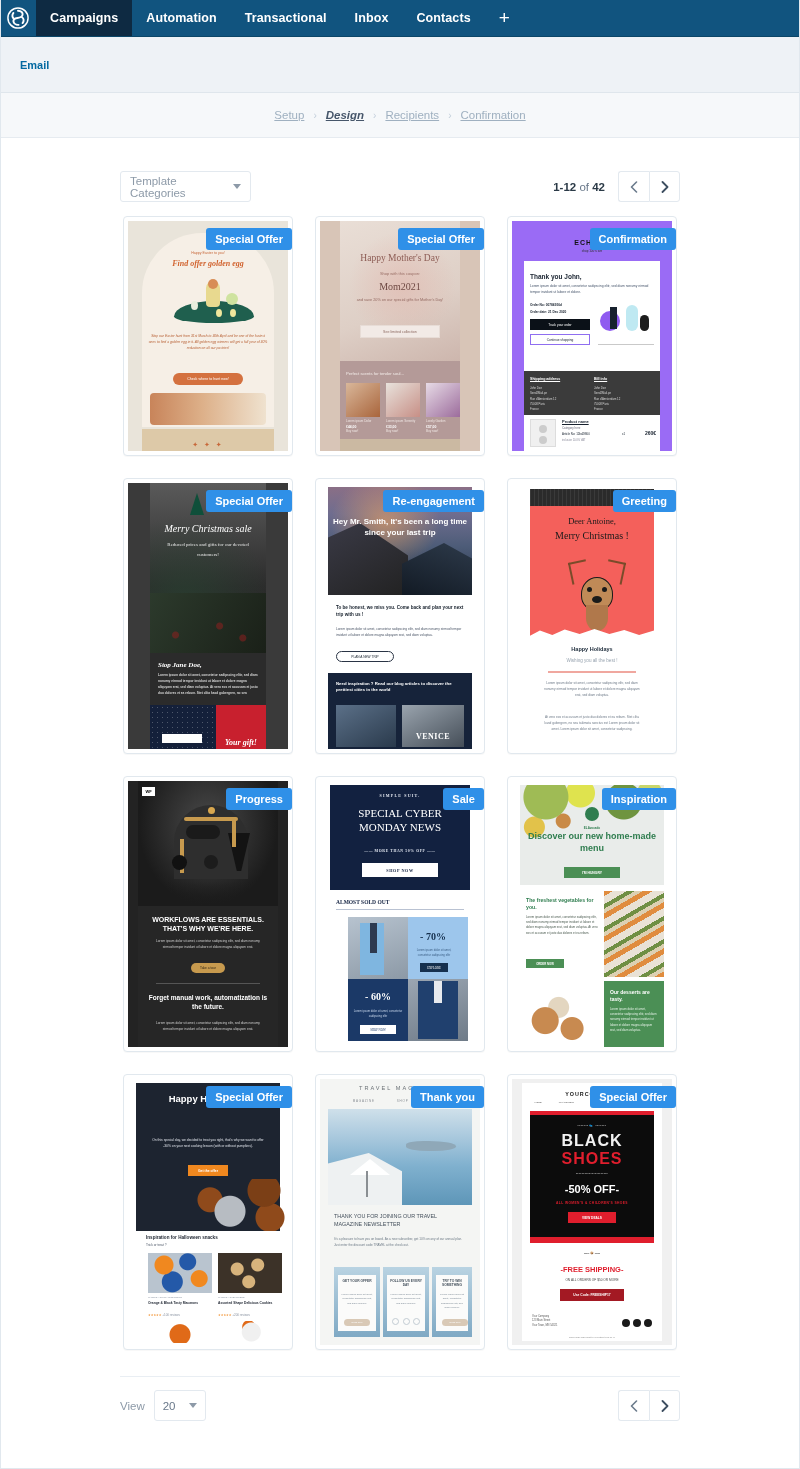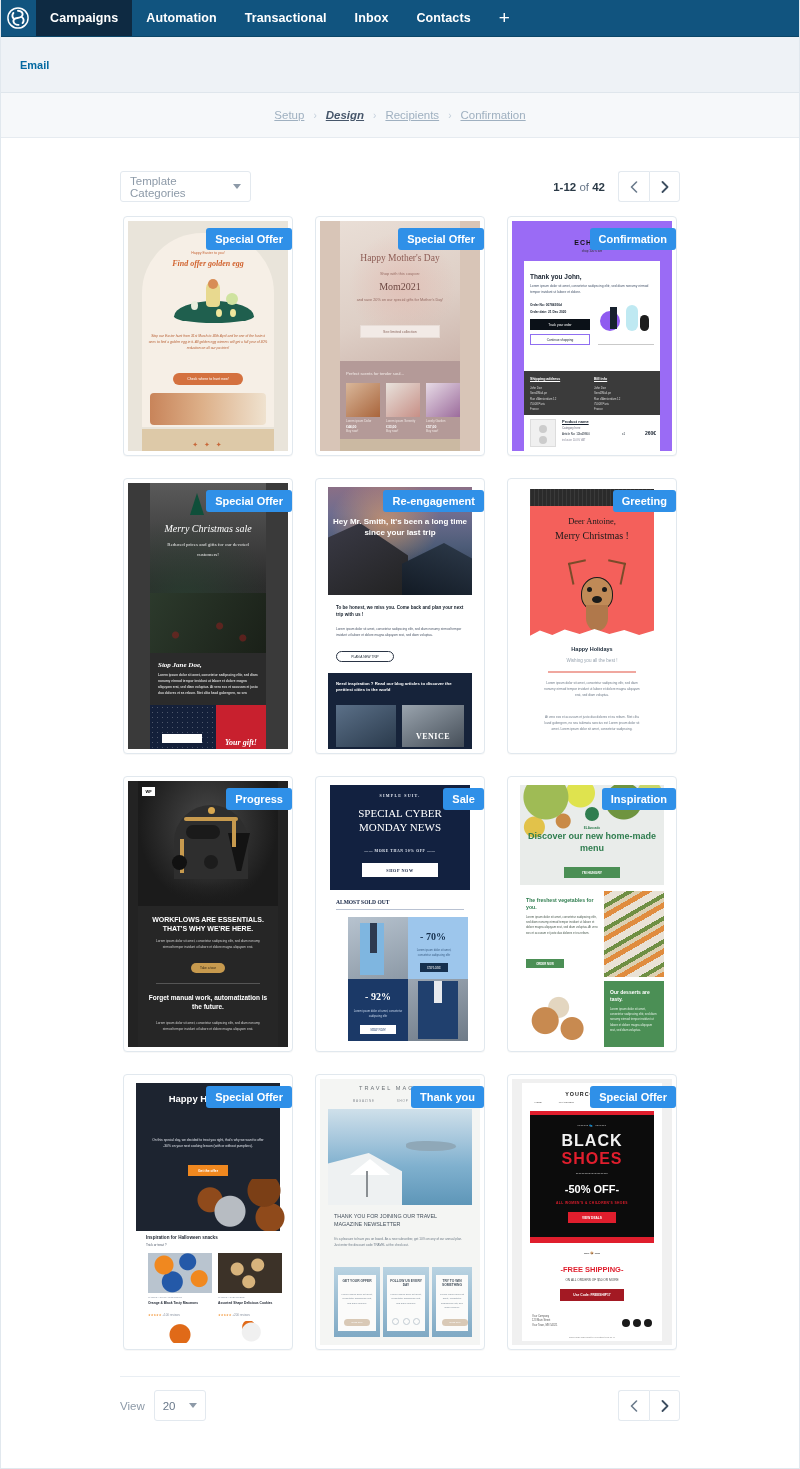--- a/index.html
+++ b/index.html
@@ -424,21 +424,21 @@
             <div style="position:absolute;left:16px;top:118px;font-size:5.5px;font-weight:bold;color:#122140;font-family:'Liberation Serif',serif;">ALMOST SOLD OUT</div>
             <div style="position:absolute;left:16px;right:16px;top:128px;height:1px;background:#b9c2d2;"></div>
             <div style="position:absolute;left:28px;top:136px;width:60px;height:62px;background:linear-gradient(160deg,#b7c3cf,#8c99a6);"></div>
             <div style="position:absolute;left:40px;top:142px;width:24px;height:52px;background:#7fb6e0;"></div>
             <div style="position:absolute;left:50px;top:142px;width:7px;height:30px;background:#2e3a4f;"></div>
             <div style="position:absolute;left:88px;top:136px;width:60px;height:62px;background:#9dc6ec;"></div>
             <div style="position:absolute;left:88px;right:22px;top:150px;text-align:center;font-size:10px;font-weight:bold;color:#16304e;font-family:'Liberation Serif',serif;">- 70%</div>
             <div style="position:absolute;left:94px;right:26px;top:167px;text-align:center;font-size:2.8px;line-height:1.7;color:#3c5f85;">Lorem ipsum dolor sit amet, consetetur sadipscing elitr</div>
             <div style="position:absolute;left:100px;right:32px;top:182px;height:9px;background:#16304e;color:#fff;font-size:3px;display:flex;align-items:center;justify-content:center;font-family:'Liberation Serif',serif;">EXPLORE</div>
             <div style="position:absolute;left:28px;top:198px;width:60px;height:62px;background:#1b3967;"></div>
-            <div style="position:absolute;left:28px;width:60px;top:210px;text-align:center;font-size:10px;font-weight:bold;color:#fff;font-family:'Liberation Serif',serif;">- 92%</div>
+            <div style="position:absolute;left:28px;width:60px;top:210px;text-align:center;font-size:10px;font-weight:bold;color:#fff;font-family:'Liberation Serif',serif;">- 60%</div>
             <div style="position:absolute;left:32px;width:52px;top:228px;text-align:center;font-size:2.8px;line-height:1.7;color:#c9d8ec;">Lorem ipsum dolor sit amet, consetetur sadipscing elitr</div>
             <div style="position:absolute;left:40px;width:36px;top:244px;height:9px;background:#fff;color:#1b3967;font-size:3px;display:flex;align-items:center;justify-content:center;font-family:'Liberation Serif',serif;">SHOP NOW</div>
             <div style="position:absolute;left:88px;top:198px;width:60px;height:62px;background:linear-gradient(160deg,#9ba6b2,#6f7b88);"></div>
             <div style="position:absolute;left:98px;top:200px;width:40px;height:58px;background:#20406e;"></div>
             <div style="position:absolute;left:114px;top:200px;width:8px;height:22px;background:#e7eaee;"></div>
           </div>
         </div>
 
         <div class="card h276">
           <div class="badge">Inspiration</div>

